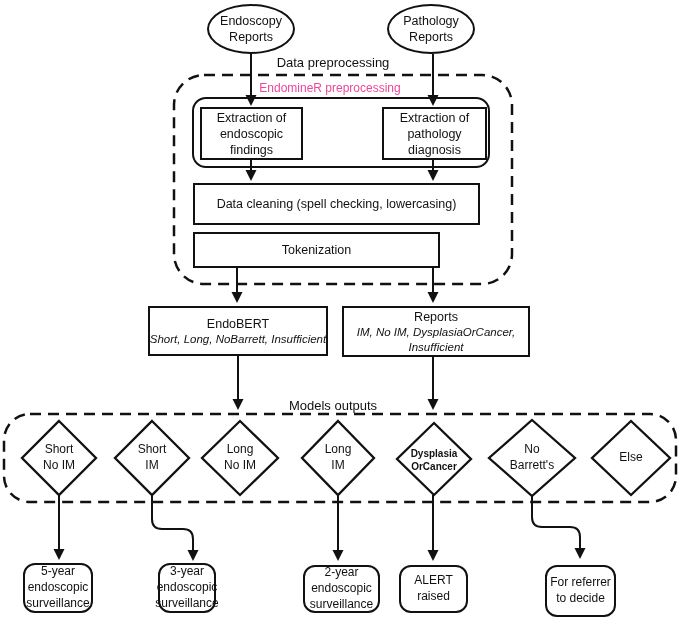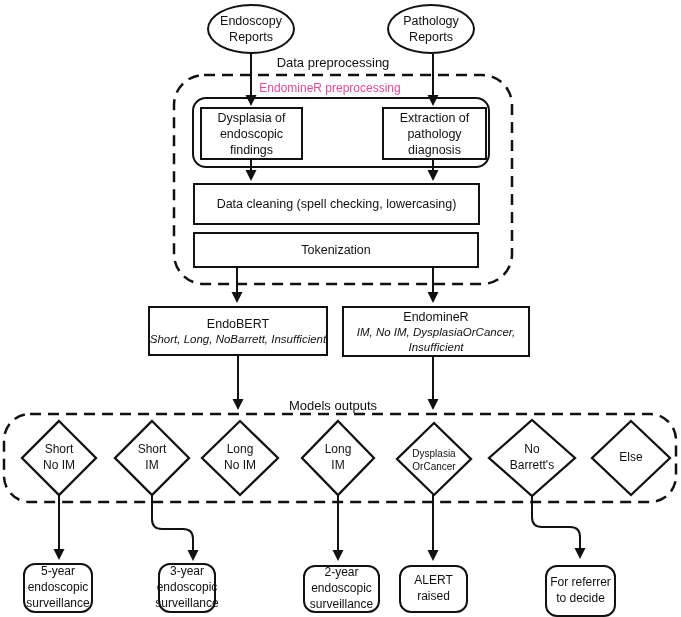--- a/index.html
+++ b/index.html
@@ -16,48 +16,48 @@
   .round{border-radius:14px;border-width:2.5px;background:transparent;}
   .action{border-radius:12px;border-width:2.5px;font-size:12px;line-height:1.33;z-index:1;}
   .flabel{position:absolute;text-align:center;font-weight:400;font-size:13px;z-index:1;}
   .mutedlabel{position:absolute;text-align:center;font-weight:400;font-size:12px;color:#ec4899;z-index:1;}
   .model-name{font-size:12.5px;}
   .model-classes{font-style:italic;font-size:11.5px;white-space:nowrap;}
   .dlabel{
     position:absolute;display:flex;flex-direction:column;align-items:center;justify-content:center;
     text-align:center;font-size:12px;line-height:1.3;z-index:3;width:70px;height:56px;top:430px;
   }
-  .dlabel.small{font-size:10px;font-weight:400;line-height:1.35;}
+  .dlabel.small{font-size:10px;font-weight:700;line-height:1.35;}
   svg.layer{position:absolute;left:0;top:0;z-index:2;}
 </style>
 </head>
 <body>
 
 <div id="canvas">
 
   <div class="node ellipse" style="left:207px;top:4px;width:88px;height:50px;">Endoscopy Reports</div>
   <div class="node ellipse" style="left:387px;top:4px;width:88px;height:50px;">Pathology Reports</div>
 
   <div class="flabel" style="left:233px;top:55px;width:200px;">Data preprocessing</div>
 
   <div class="mutedlabel" style="left:240px;top:81px;width:180px;">EndomineR preprocessing</div>
   <div class="node round" style="left:192px;top:97px;width:298px;height:71px;"></div>
 
-  <div class="node" style="left:200px;top:107px;width:103px;height:53px;padding:0 2px;">Dysplasia of endoscopic findings</div>
+  <div class="node" style="left:200px;top:107px;width:103px;height:53px;padding:0 2px;">Extraction of endoscopic findings</div>
   <div class="node" style="left:382px;top:107px;width:105px;height:53px;padding:8px 2px;">Extraction of pathology diagnosis</div>
 
   <div class="node" style="left:193px;top:183px;width:287px;height:42px;">Data cleaning (spell checking, lowercasing)</div>
-  <div class="node" style="left:193px;top:232px;width:286px;height:36px;">Tokenization</div>
+  <div class="node" style="left:193px;top:232px;width:247px;height:36px;">Tokenization</div>
 
   <div class="node" style="left:148px;top:306px;width:180px;height:50px;border-width:2.5px;">
     <div class="model-name">EndoBERT</div>
     <div class="model-classes">Short, Long, NoBarrett, Insufficient</div>
   </div>
   <div class="node" style="left:342px;top:306px;width:188px;height:51px;border-width:2.5px;">
-    <div class="model-name">EndomineR</div>
+    <div class="model-name">Reports</div>
     <div class="model-classes" style="white-space:normal;">IM, No IM, DysplasiaOrCancer, Insufficient</div>
   </div>
 
   <div class="flabel" style="left:233px;top:398px;width:200px;">Models outputs</div>
 
   <svg class="layer" width="681" height="617" viewBox="0 0 681 617">
 
     <rect x="174" y="75" width="338" height="209" rx="30" fill="none" stroke="#111" stroke-width="2.5" stroke-dasharray="11 7"></rect>
     <rect x="4" y="414" width="672" height="88" rx="26" fill="none" stroke="#111" stroke-width="2.5" stroke-dasharray="11 7"></rect>
 

